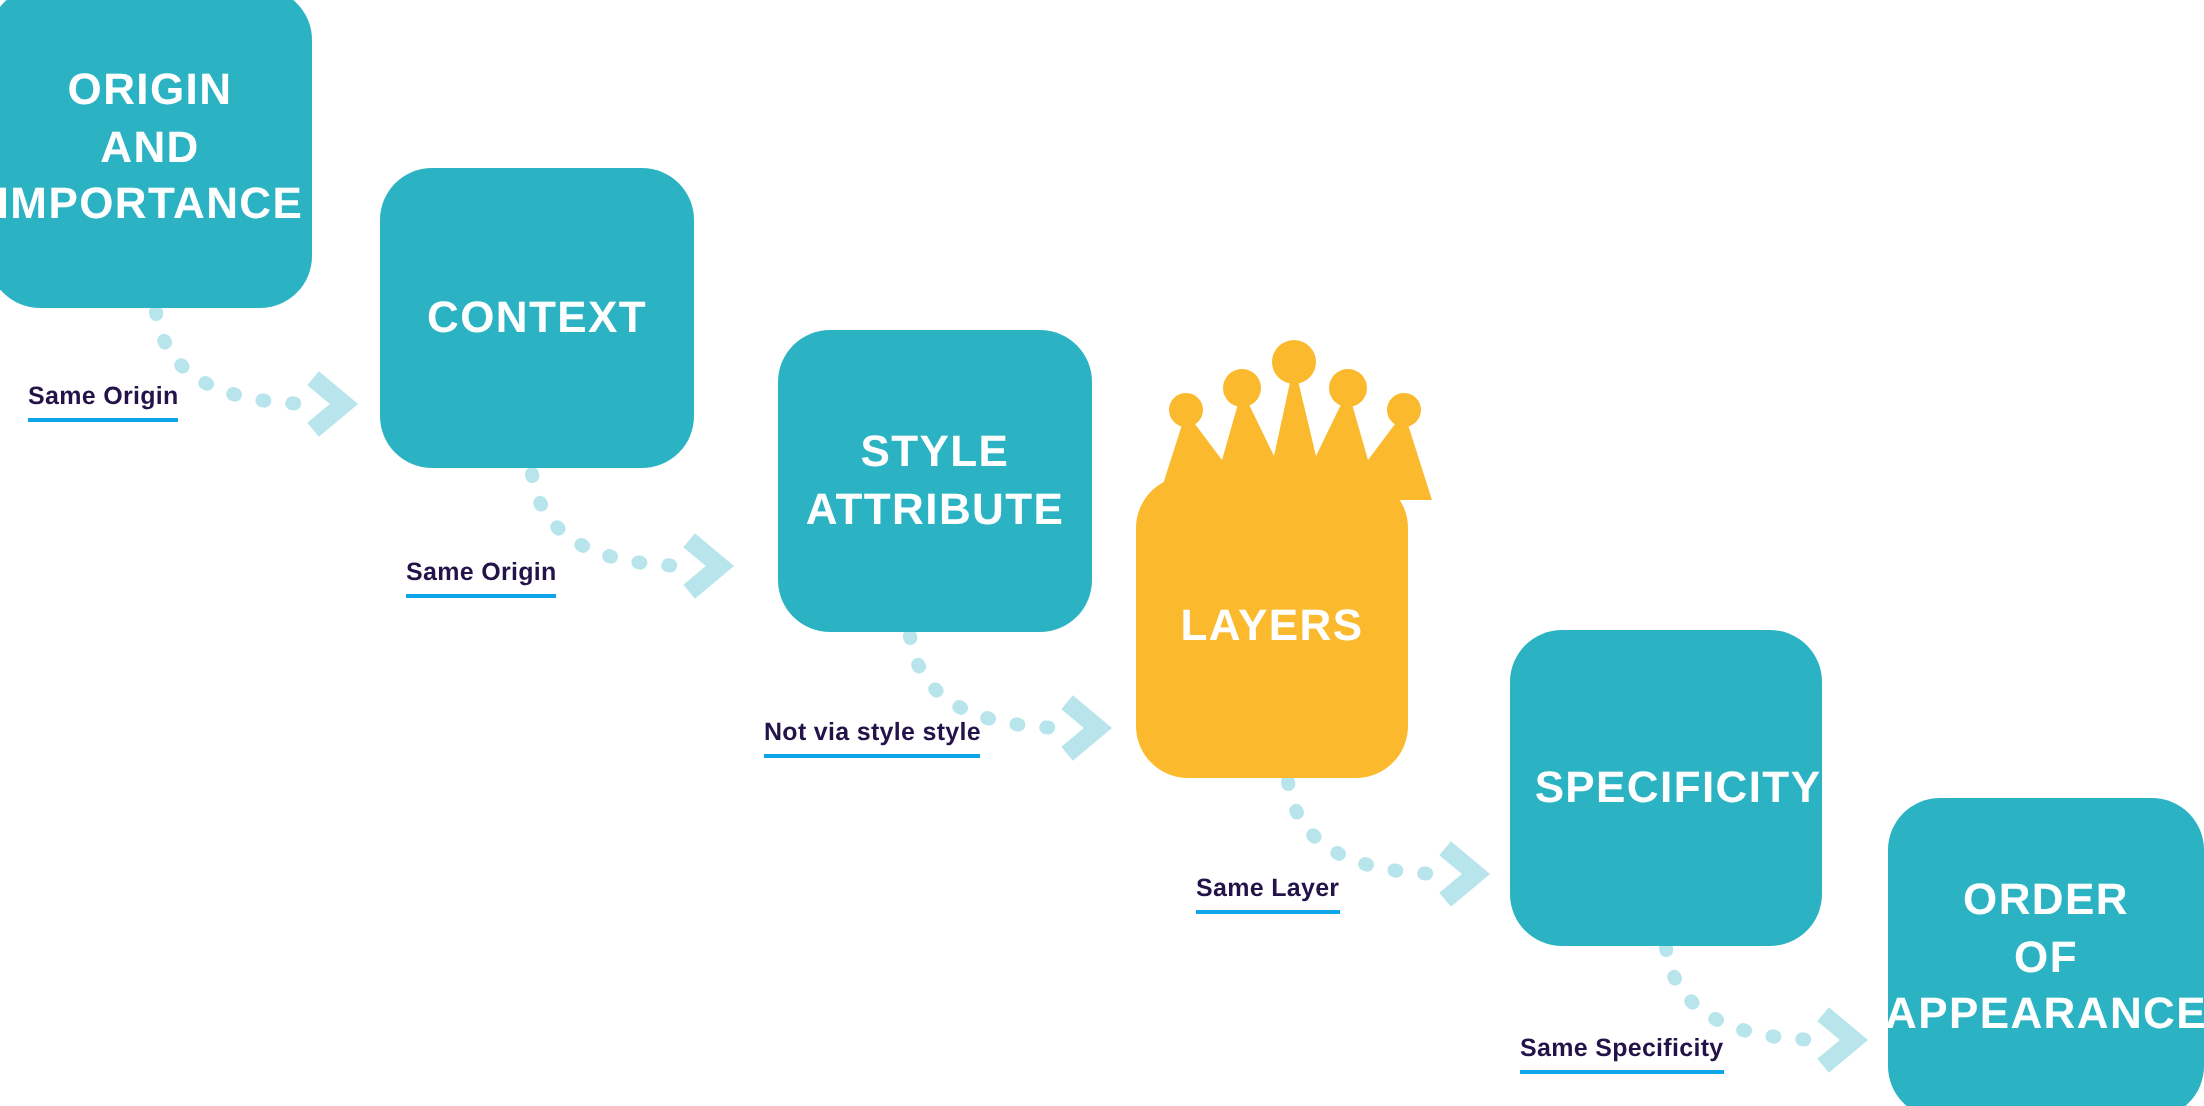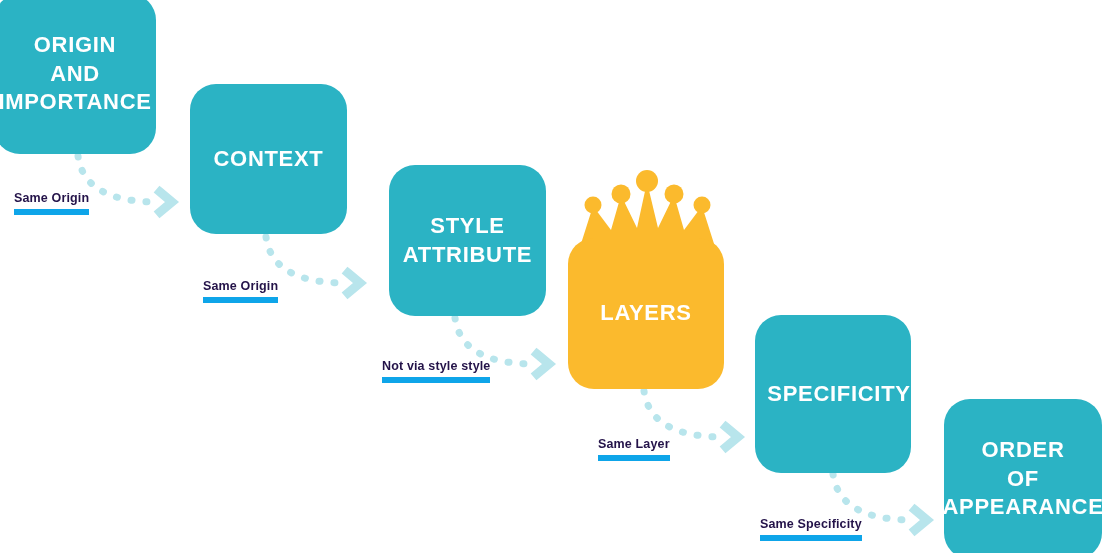--- a/index.html
+++ b/index.html
@@ -51,21 +51,21 @@
     position: absolute;
     pointer-events: none;
   }
   .conn-label {
     position: absolute;
     color: #241349;
     font-weight: bold;
     font-size: 12.5px;
     letter-spacing: 0.15px;
     white-space: nowrap;
-    border-bottom: 6px solid #0ea5e9;
+    border-bottom: 2px solid #0ea5e9;
     padding-bottom: 4px;
   }
 </style>
 </head>
 <body>
 
 <div id="canvas">
 
   <div class="connector" style="left:60px; top:150px; width:140px; height:75px;">
     <svg width="140" height="75" viewBox="0 0 140 75">
@@ -139,21 +139,21 @@
 
   <div class="step-box teal" style="left:190px; top:84px; width:157px; height:150px;text-align:right;">
     <span class="step-label">CONTEXT</span>
   </div>
 
   <div class="step-box teal" style="left:389px; top:165px; width:157px; height:151px;">
     <span class="step-label">STYLE
 ATTRIBUTE</span>
   </div>
 
-  <div class="step-box amber" style="left:568px; top:238px; width:156px; height:151px;">
+  <div class="step-box amber" style="left:568px; top:238px; width:136px; height:151px;">
     <span class="step-label">LAYERS</span>
   </div>
 
   <div class="step-box teal" style="left:755px; top:315px; width:156px; height:158px;padding-left:12px;">
     <span class="step-label">SPECIFICITY</span>
   </div>
 
   <div class="step-box teal" style="left:944px; top:399px; width:158px; height:160px;">
     <span class="step-label">ORDER
 OF

